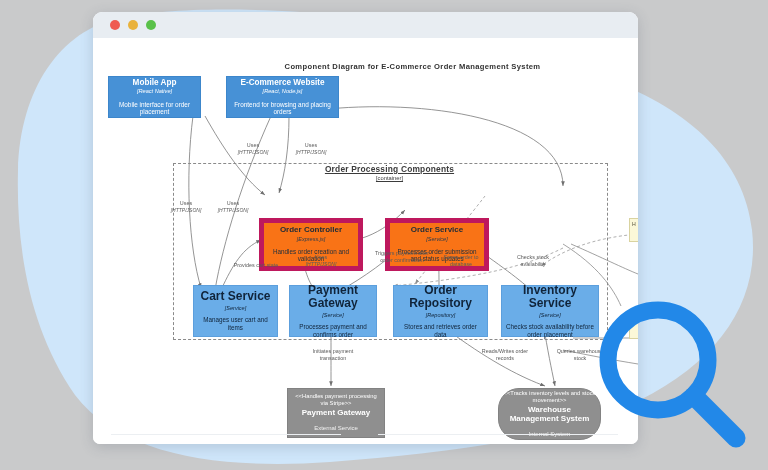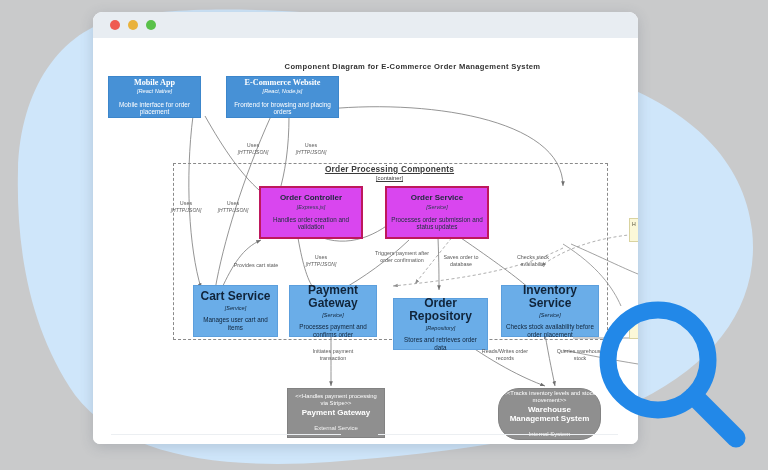--- a/index.html
+++ b/index.html
@@ -39,25 +39,25 @@
 
   
   .node{position:absolute;box-sizing:border-box;text-align:center;
         display:flex;flex-direction:column;justify-content:center;
         padding:3px 4px;}
   .node .nm{font-weight:bold;line-height:1.12;}
   .node .st{font-style:italic;line-height:1.2;}
   .node .ds{line-height:1.2;}
 
   .n-top{background:#4791d6;border:1px solid #3c86cb;color:#fff;}
-  .n-top .nm{font-size:8.2px;font-family:Liberation Serif, serif;}
+  .n-top .nm{font-size:8.2px;}
   .n-top .st{font-size:5.6px;margin-top:1px;}
   .n-top .ds{font-size:6.4px;margin-top:6px;}
 
-  .n-mid{background:#d946ef;border:2px solid #be185d;color:#1d2b3a;}
+  .n-mid{background:#f97316;border:5px solid #be185d;color:#1d2b3a;margin-top:32px;}
   .n-mid .nm{font-size:8px;}
   .n-mid .st{font-size:5.5px;margin-top:1px;color:#2a3b4d;}
   .n-mid .ds{font-size:6.3px;margin-top:5px;color:#20303f;}
 
   .n-low{background:#6aade8;border:1px solid #5c9fdd;color:#10243a;}
   .n-low .nm{font-size:12px;}
   .n-low .st{font-size:5.5px;margin-top:1px;}
   .n-low .ds{font-size:6.3px;margin-top:5px;}
 
   .n-ext{background:#8f8f8f;border:1px solid #828282;color:#fff;}
@@ -202,21 +202,21 @@
         <div class="st">[Service]</div>
         <div class="ds">Manages user cart and items</div>
       </div>
 
       <div class="node n-low" style="left:196px;top:247px;width:88px;height:52px;">
         <div class="nm">Payment Gateway</div>
         <div class="st">[Service]</div>
         <div class="ds">Processes payment and confirms order</div>
       </div>
 
-      <div class="node n-low" style="left:300px;top:247px;width:95px;height:52px;margin-top:13px;">
+      <div class="node n-low" style="left:300px;top:247px;width:95px;height:52px;">
         <div class="nm">Order Repository</div>
         <div class="st">[Repository]</div>
         <div class="ds">Stores and retrieves order data</div>
       </div>
 
       <div class="node n-low" style="left:408px;top:247px;width:98px;height:52px;">
         <div class="nm">Inventory Service</div>
         <div class="st">[Service]</div>
         <div class="ds">Checks stock availability before order placement</div>
       </div>

